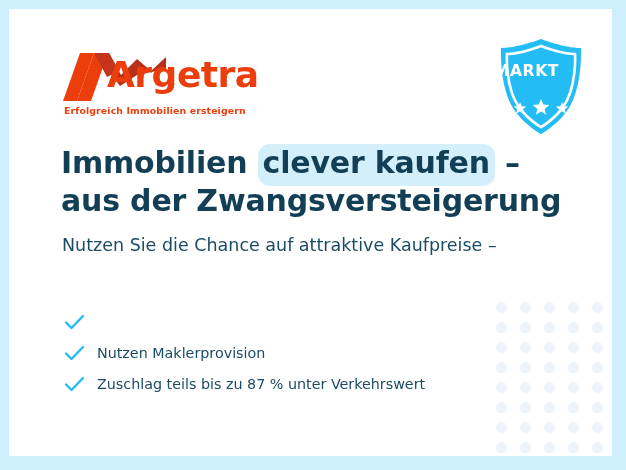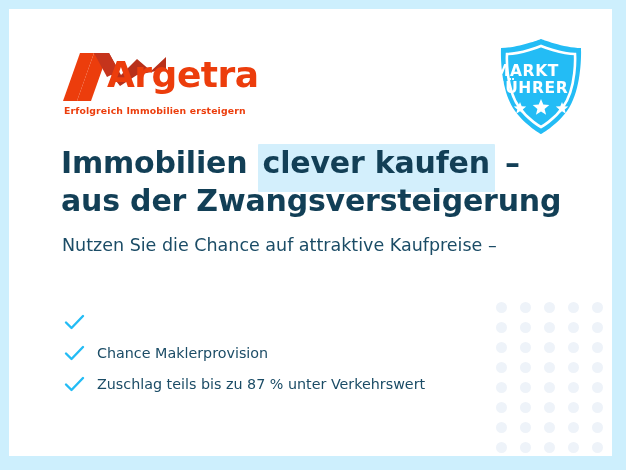--- a/index.html
+++ b/index.html
@@ -131,22 +131,22 @@
     width: 520px;
     color: #123f56;
     font-size: 30px;
     font-weight: bold;
     line-height: 38px;
     letter-spacing: -0.2px;
     font-family: "DejaVu Sans", sans-serif;
   }
   .hl-mark {
     background: #d3effc;
-    padding: 1px 5px 12px 5px;
-    border-radius: 1px;
+    padding: 1px 5px 6px 5px;
+    border-radius: 12px;
   }
 
   
   #subheadline {
     position: absolute;
     left: 53px;
     top: 223px;
     width: 520px;
     color: #1b4c66;
     font-size: 17.5px;
@@ -244,21 +244,20 @@
       <div id="logo-tagline">Erfolgreich Immobilien ersteigern</div>
     </div>
 
     <div id="badge">
       <svg width="94" height="100" viewBox="0 0 94 100" xmlns="http://www.w3.org/2000/svg">
         <path d="M47 2 C47 2 70 11 87 11 C87 11 89 52 73 74 C62 89 47 97 47 97 C47 97 32 89 21 74 C5 52 7 11 7 11 C24 11 47 2 47 2 Z" fill="#23bcf5"></path>
         <path d="M47 9 C47 9 67 17 81 17 C81 17 83 51 69 70 C60 83 47 90 47 90 C47 90 34 83 25 70 C11 51 13 17 13 17 C27 17 47 9 47 9 Z" fill="none" stroke="#ffffff" stroke-width="2.6"></path>
       </svg>
       <div id="badge-text">
         <div>MARKT</div>
-        <div>FÜHRER</div>
       </div>
       <div id="badge-stars">
         <svg width="60" height="16" viewBox="0 0 60 16" xmlns="http://www.w3.org/2000/svg">
           <polygon fill="#ffffff" points="9,3 10.7,7.2 15.2,7.5 11.7,10.4 12.8,14.8 9,12.3 5.2,14.8 6.3,10.4 2.8,7.5 7.3,7.2"></polygon>
           <polygon fill="#ffffff" points="30,0 32.3,5.6 38.3,6 33.6,9.9 35.1,15.7 30,12.4 24.9,15.7 26.4,9.9 21.7,6 27.7,5.6"></polygon>
           <polygon fill="#ffffff" points="51,3 52.7,7.2 57.2,7.5 53.7,10.4 54.8,14.8 51,12.3 47.2,14.8 48.3,10.4 44.8,7.5 49.3,7.2"></polygon>
         </svg>
       </div>
     </div>
 
@@ -274,21 +273,21 @@
     <div id="benefits">
       <div class="benefit-row">
         <svg class="check-icon" viewBox="0 0 26 18" xmlns="http://www.w3.org/2000/svg">
           <path d="M4 9.5 L9.5 15 L21 3" fill="none" stroke="#23bcf5" stroke-width="2.4" stroke-linecap="round" stroke-linejoin="round"></path>
         </svg>
       </div>
       <div class="benefit-row">
         <svg class="check-icon" viewBox="0 0 26 18" xmlns="http://www.w3.org/2000/svg">
           <path d="M4 9.5 L9.5 15 L21 3" fill="none" stroke="#23bcf5" stroke-width="2.4" stroke-linecap="round" stroke-linejoin="round"></path>
         </svg>
-        <span class="benefit-label">Chance Maklerprovision</span>
+        <span class="benefit-label">Nutzen Maklerprovision</span>
       </div>
       <div class="benefit-row">
         <svg class="check-icon" viewBox="0 0 26 18" xmlns="http://www.w3.org/2000/svg">
           <path d="M4 9.5 L9.5 15 L21 3" fill="none" stroke="#23bcf5" stroke-width="2.4" stroke-linecap="round" stroke-linejoin="round"></path>
         </svg>
         <span class="benefit-label">Zuschlag teils bis zu 87 % unter Verkehrswert</span>
       </div>
     </div>
 
   </div>

